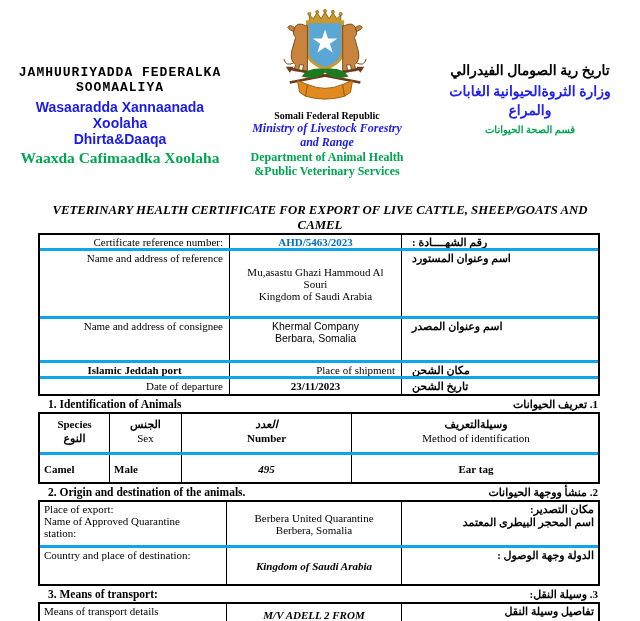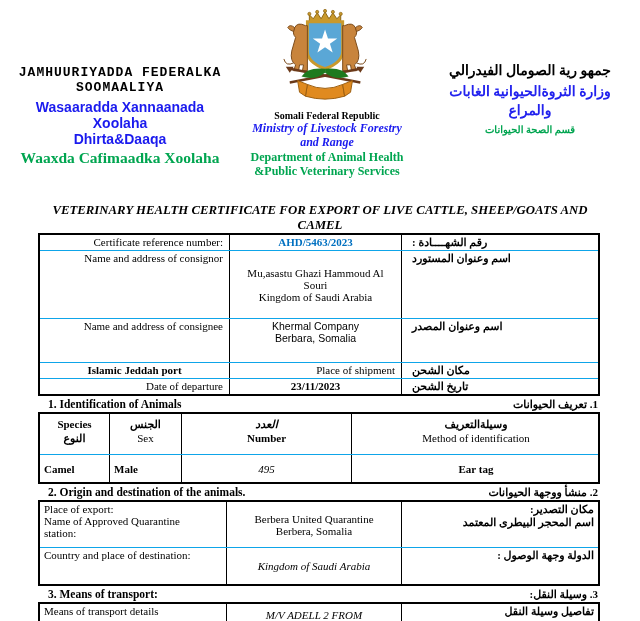--- a/index.html
+++ b/index.html
@@ -27,36 +27,36 @@
   .hdr-right .min-ar { color:#2222ee; font-weight:bold; font-size:14px; line-height:1.35; white-space:pre-line; margin-top:4px; }
   .hdr-right .dep-ar { color:#00a550; font-weight:bold; font-size:10px; margin-top:3px; }
 
   
   .doc-title { position:absolute; top:203px; left:40px; width:560px; text-align:center;
      font-weight:bold; font-style:italic; font-size:12.8px; line-height:1.2; }
 
   
   .tables { position:absolute; left:38px; top:233px; width:562px; }
   .tbl { border:2px solid #000; }
-  .trow { display:grid; border-bottom:1px solid #0ea5e9; }
+  .trow { display:grid; border-bottom:3px solid #0ea5e9; }
   .trow:last-child { border-bottom:none; }
   .t3col { grid-template-columns: 190px 172px 198px; }
   .cell { border-right:1px solid #000; padding:1px 4px; font-size:11px; overflow:hidden; }
   .cell:last-child { border-right:none; }
   .lbl-r { text-align:right; padding-right:6px; }
   .lbl-l { text-align:left; }
   .val { text-align:center; }
   .ar { direction:rtl; font-weight:bold; font-size:11px; }
   .ar-left { direction:rtl; text-align:left; padding-left:10px; }
   .ar-right { direction:rtl; text-align:right; padding-right:6px; }
   .preline { white-space:pre-line; }
   .vmid { display:flex; align-items:center; justify-content:center; }
   .blue-ref { color:#0070C0; font-weight:bold; }
   .bold { font-weight:bold; }
-  .bi { font-weight:normal; font-style:italic; }
+  .bi { font-weight:bold; font-style:italic; }
   .sans { font-family:"Liberation Sans", sans-serif; font-size:10.5px; }
 
   .sect { display:flex; justify-content:space-between; align-items:center;
      padding:1px 2px 1px 10px; height:16px; }
   .sect .en { font-weight:bold; font-size:11.5px; }
   .sect .arr { direction:rtl; font-weight:bold; font-size:11px; }
 
   .animals .trow { grid-template-columns: 70px 72px 170px 248px; }
   .ath { text-align:center; line-height:1.25; padding-top:4px; }
   .h-r1 { height:16px; }
@@ -133,38 +133,38 @@
       </g>
     </svg>
     <div class="country-en">Somali Federal Republic</div>
     <div class="min-en">Ministry of Livestock Forestry
 and Range</div>
     <div class="dep-en">Department of Animal Health
 &amp;Public Veterinary Services</div>
   </div>
 
   <div class="hdr-right">
-    <div class="country-ar">جمهو رية الصومال الفيدرالي</div>
+    <div class="country-ar">تاريخ رية الصومال الفيدرالي</div>
     <div class="min-ar">وزارة الثروةالحيوانية الغابات
 والمراع</div>
     <div class="dep-ar">قسم الصحة الحيوانات</div>
   </div>
 
   <div class="doc-title">VETERINARY HEALTH CERTIFICATE FOR EXPORT OF LIVE CATTLE, SHEEP/GOATS AND CAMEL</div>
 
   <div class="tables">
 
     <div class="tbl">
       <div class="trow t3col h-r1">
         <div class="cell lbl-r">Certificate reference number:</div>
         <div class="cell val blue-ref">AHD/5463/2023</div>
         <div class="cell ar ar-left">رقم الشهــــادة :</div>
       </div>
       <div class="trow t3col h-r2">
-        <div class="cell lbl-r">Name and address of consignor</div>
+        <div class="cell lbl-r">Name and address of reference</div>
         <div class="cell val preline vmid">Mu,asastu Ghazi Hammoud Al
 Souri
 Kingdom of Saudi Arabia</div>
         <div class="cell ar ar-left">اسم وعنوان المستورد</div>
       </div>
       <div class="trow t3col h-r3">
         <div class="cell lbl-r">Name and address of consignee</div>
         <div class="cell val preline sans">Khermal Company
 Berbara, Somalia</div>
         <div class="cell ar ar-left">اسم وعنوان المصدر</div>

